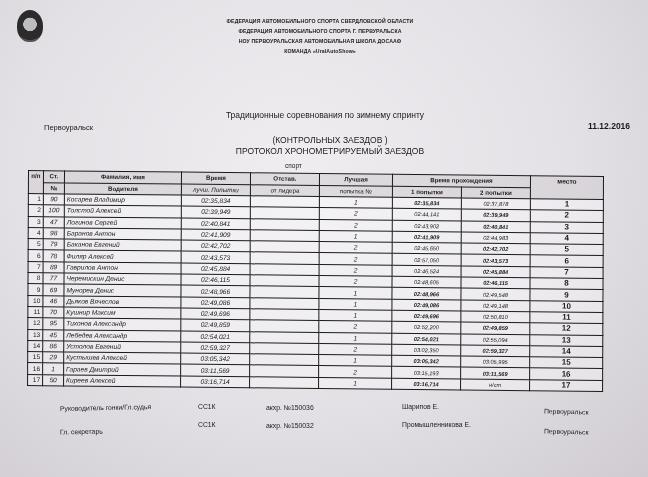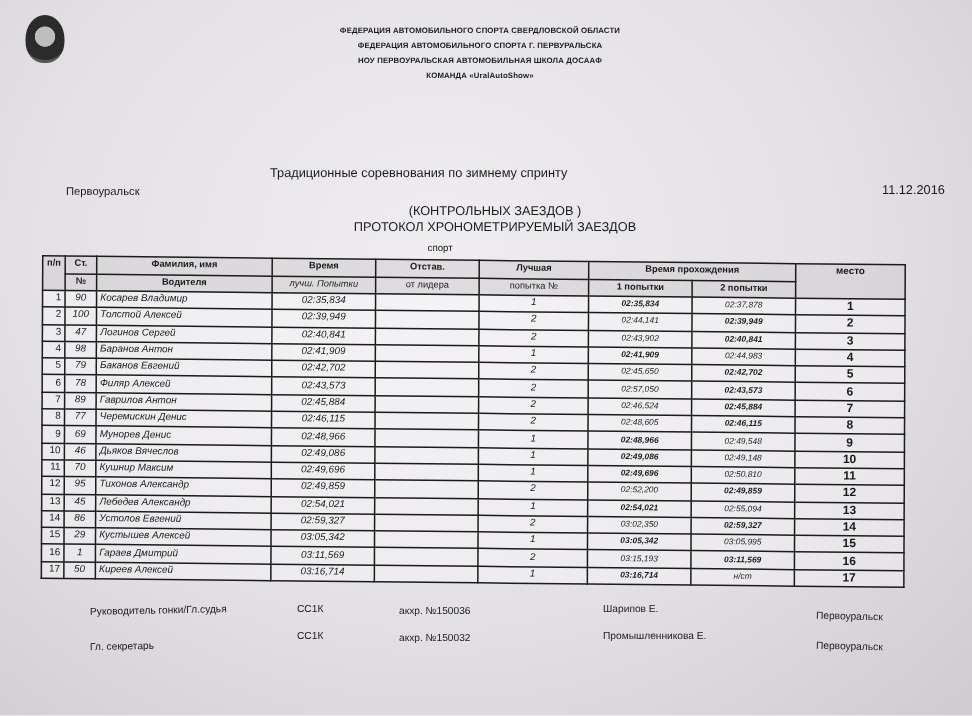--- a/index.html
+++ b/index.html
@@ -13,25 +13,25 @@
   .logo {
     position: absolute; left: 17px; top: 10px; width: 26px; height: 32px;
     border-radius: 50% 50% 45% 45%;
     background: radial-gradient(circle at 50% 45%, #bfbcbf 0 30%, #2b2b2b 32% 70%, #555 72%);
   }
   .org {
     position: absolute; left: 180px; top: 16px; width: 280px; text-align: center;
     font-size: 5.2px; font-weight: bold; line-height: 10px; letter-spacing: 0.1px;
   }
   .event-title {
-    position: absolute; left: 180px; top: 110px; width: 290px; text-align: left;
+    position: absolute; left: 180px; top: 110px; width: 290px; text-align: center;
     font-size: 8.5px;
   }
   .city-left { position: absolute; left: 44px; top: 123px; font-size: 7.5px; }
-  .date-right { position: absolute; left: 588px; top: 121px; font-size: 8.5px; }
+  .date-right { position: absolute; left: 588px; top: 121px; font-size: 8.5px; font-weight: bold; }
   .protocol {
     position: absolute; left: 220px; top: 135px; width: 220px; text-align: center;
     font-size: 8.5px; line-height: 11px;
   }
   .sport { position: absolute; left: 285px; top: 162px; font-size: 6.5px; }
 
   table.results {
     position: absolute; left: 28px; top: 170px;
     border-collapse: collapse;
     transform: skewY(0.35deg) rotate(0.25deg);

